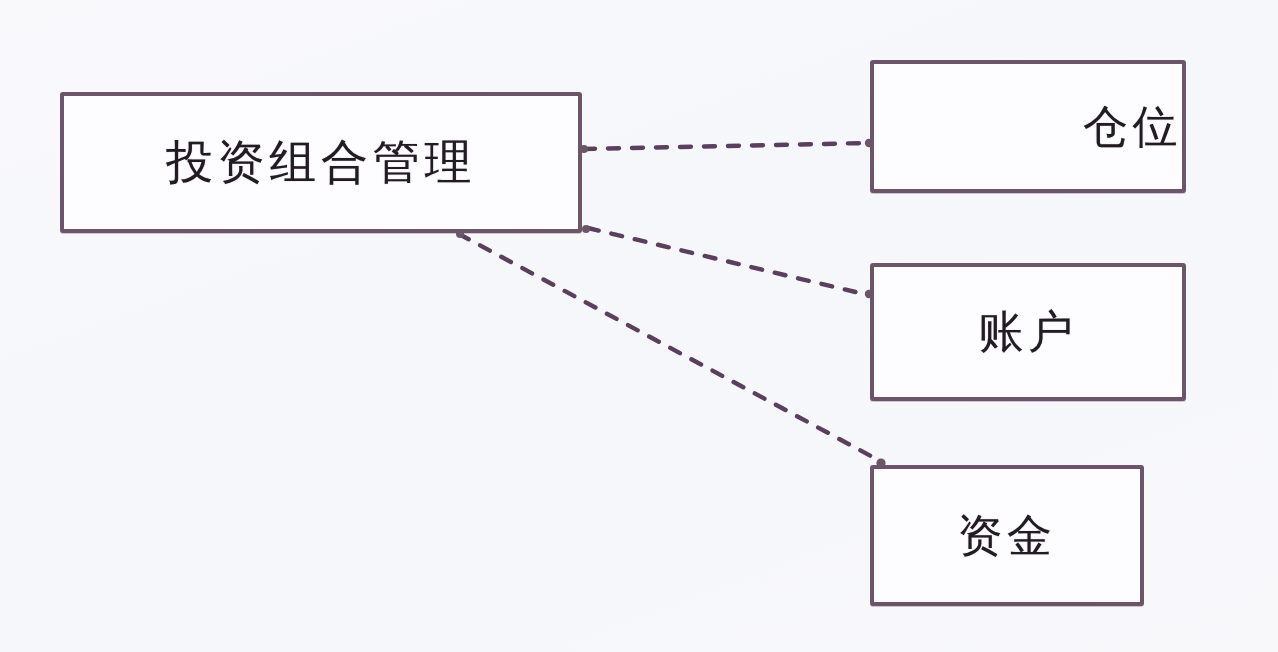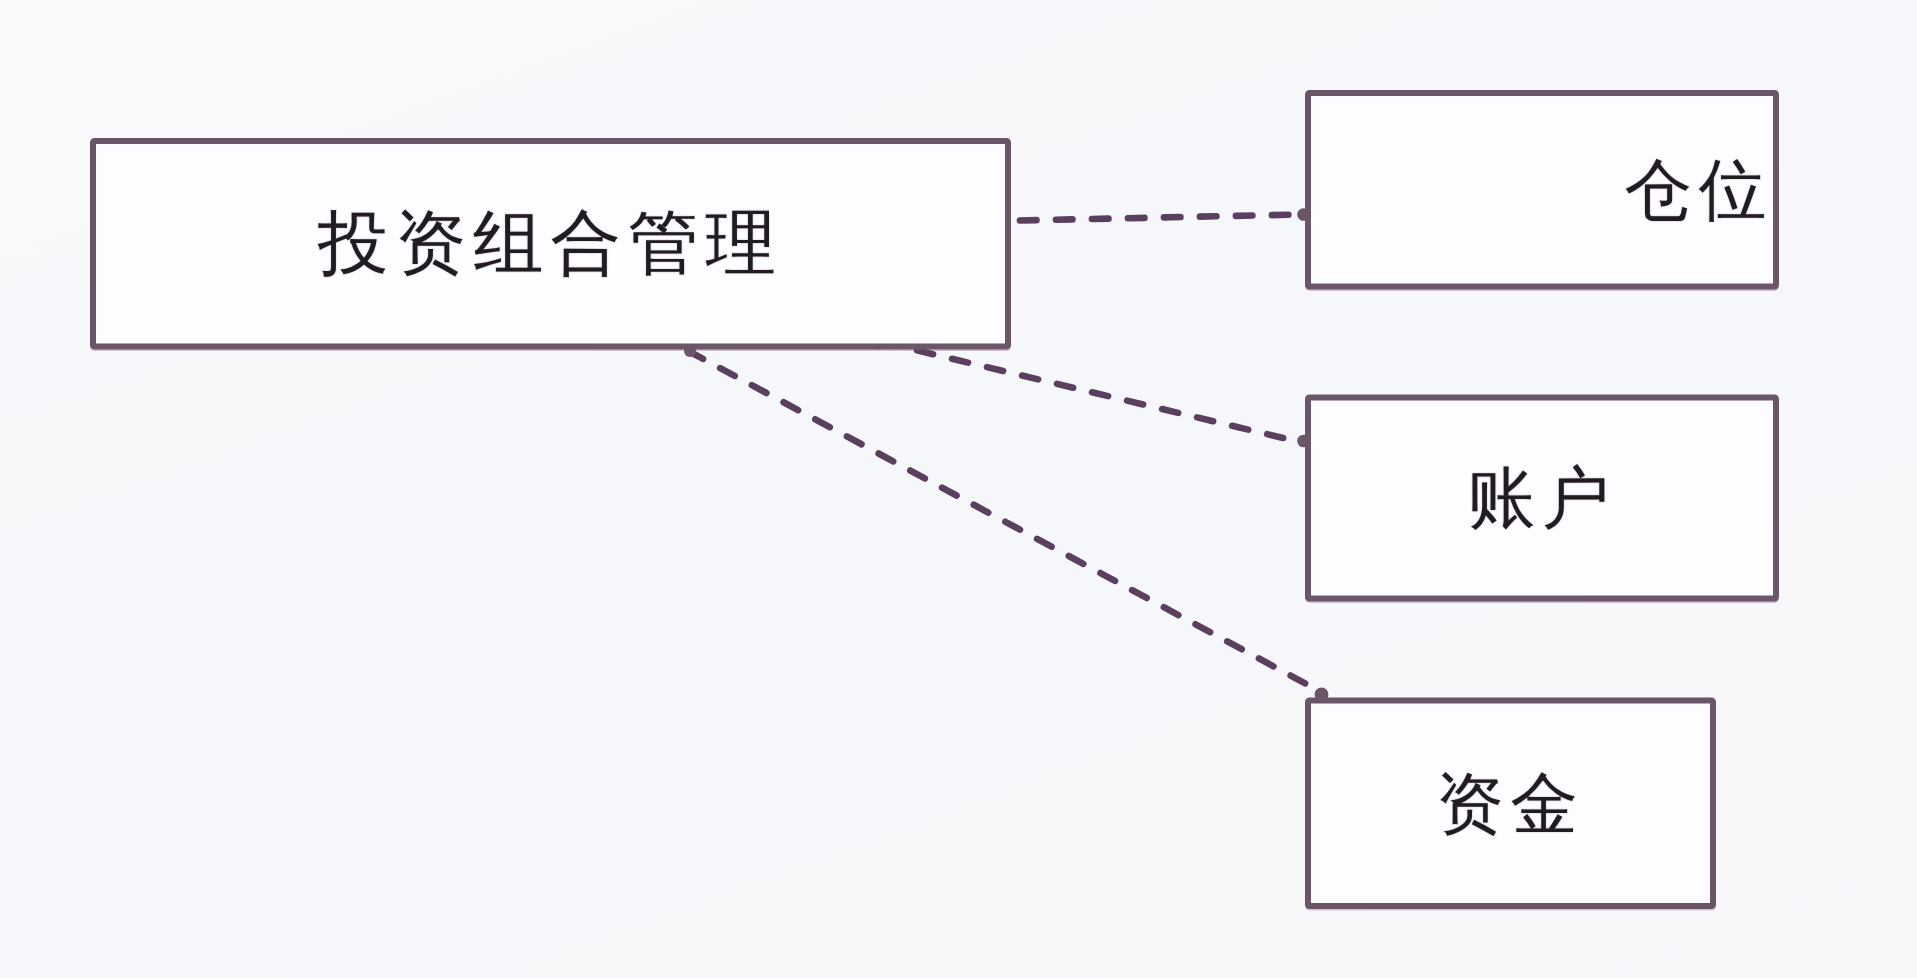--- a/index.html
+++ b/index.html
@@ -41,21 +41,21 @@
     font-family: "DejaVu Sans", "Liberation Sans", sans-serif;
     font-weight: 500;
     letter-spacing: 0.10em;
     text-shadow: 0 0 1px rgba(90, 50, 95, 0.55);
     white-space: nowrap;
     user-select: none;
   }
   #node-root {
     left: 60px;
     top: 92px;
-    width: 614px;
+    width: 522px;
     height: 141px;
   }
   #node-root .node-label { font-size: 47px; }
   #node-position {
     left: 870px;
     top: 60px;
     width: 316px;
     height: 133px;
     justify-content: flex-end;
   }

